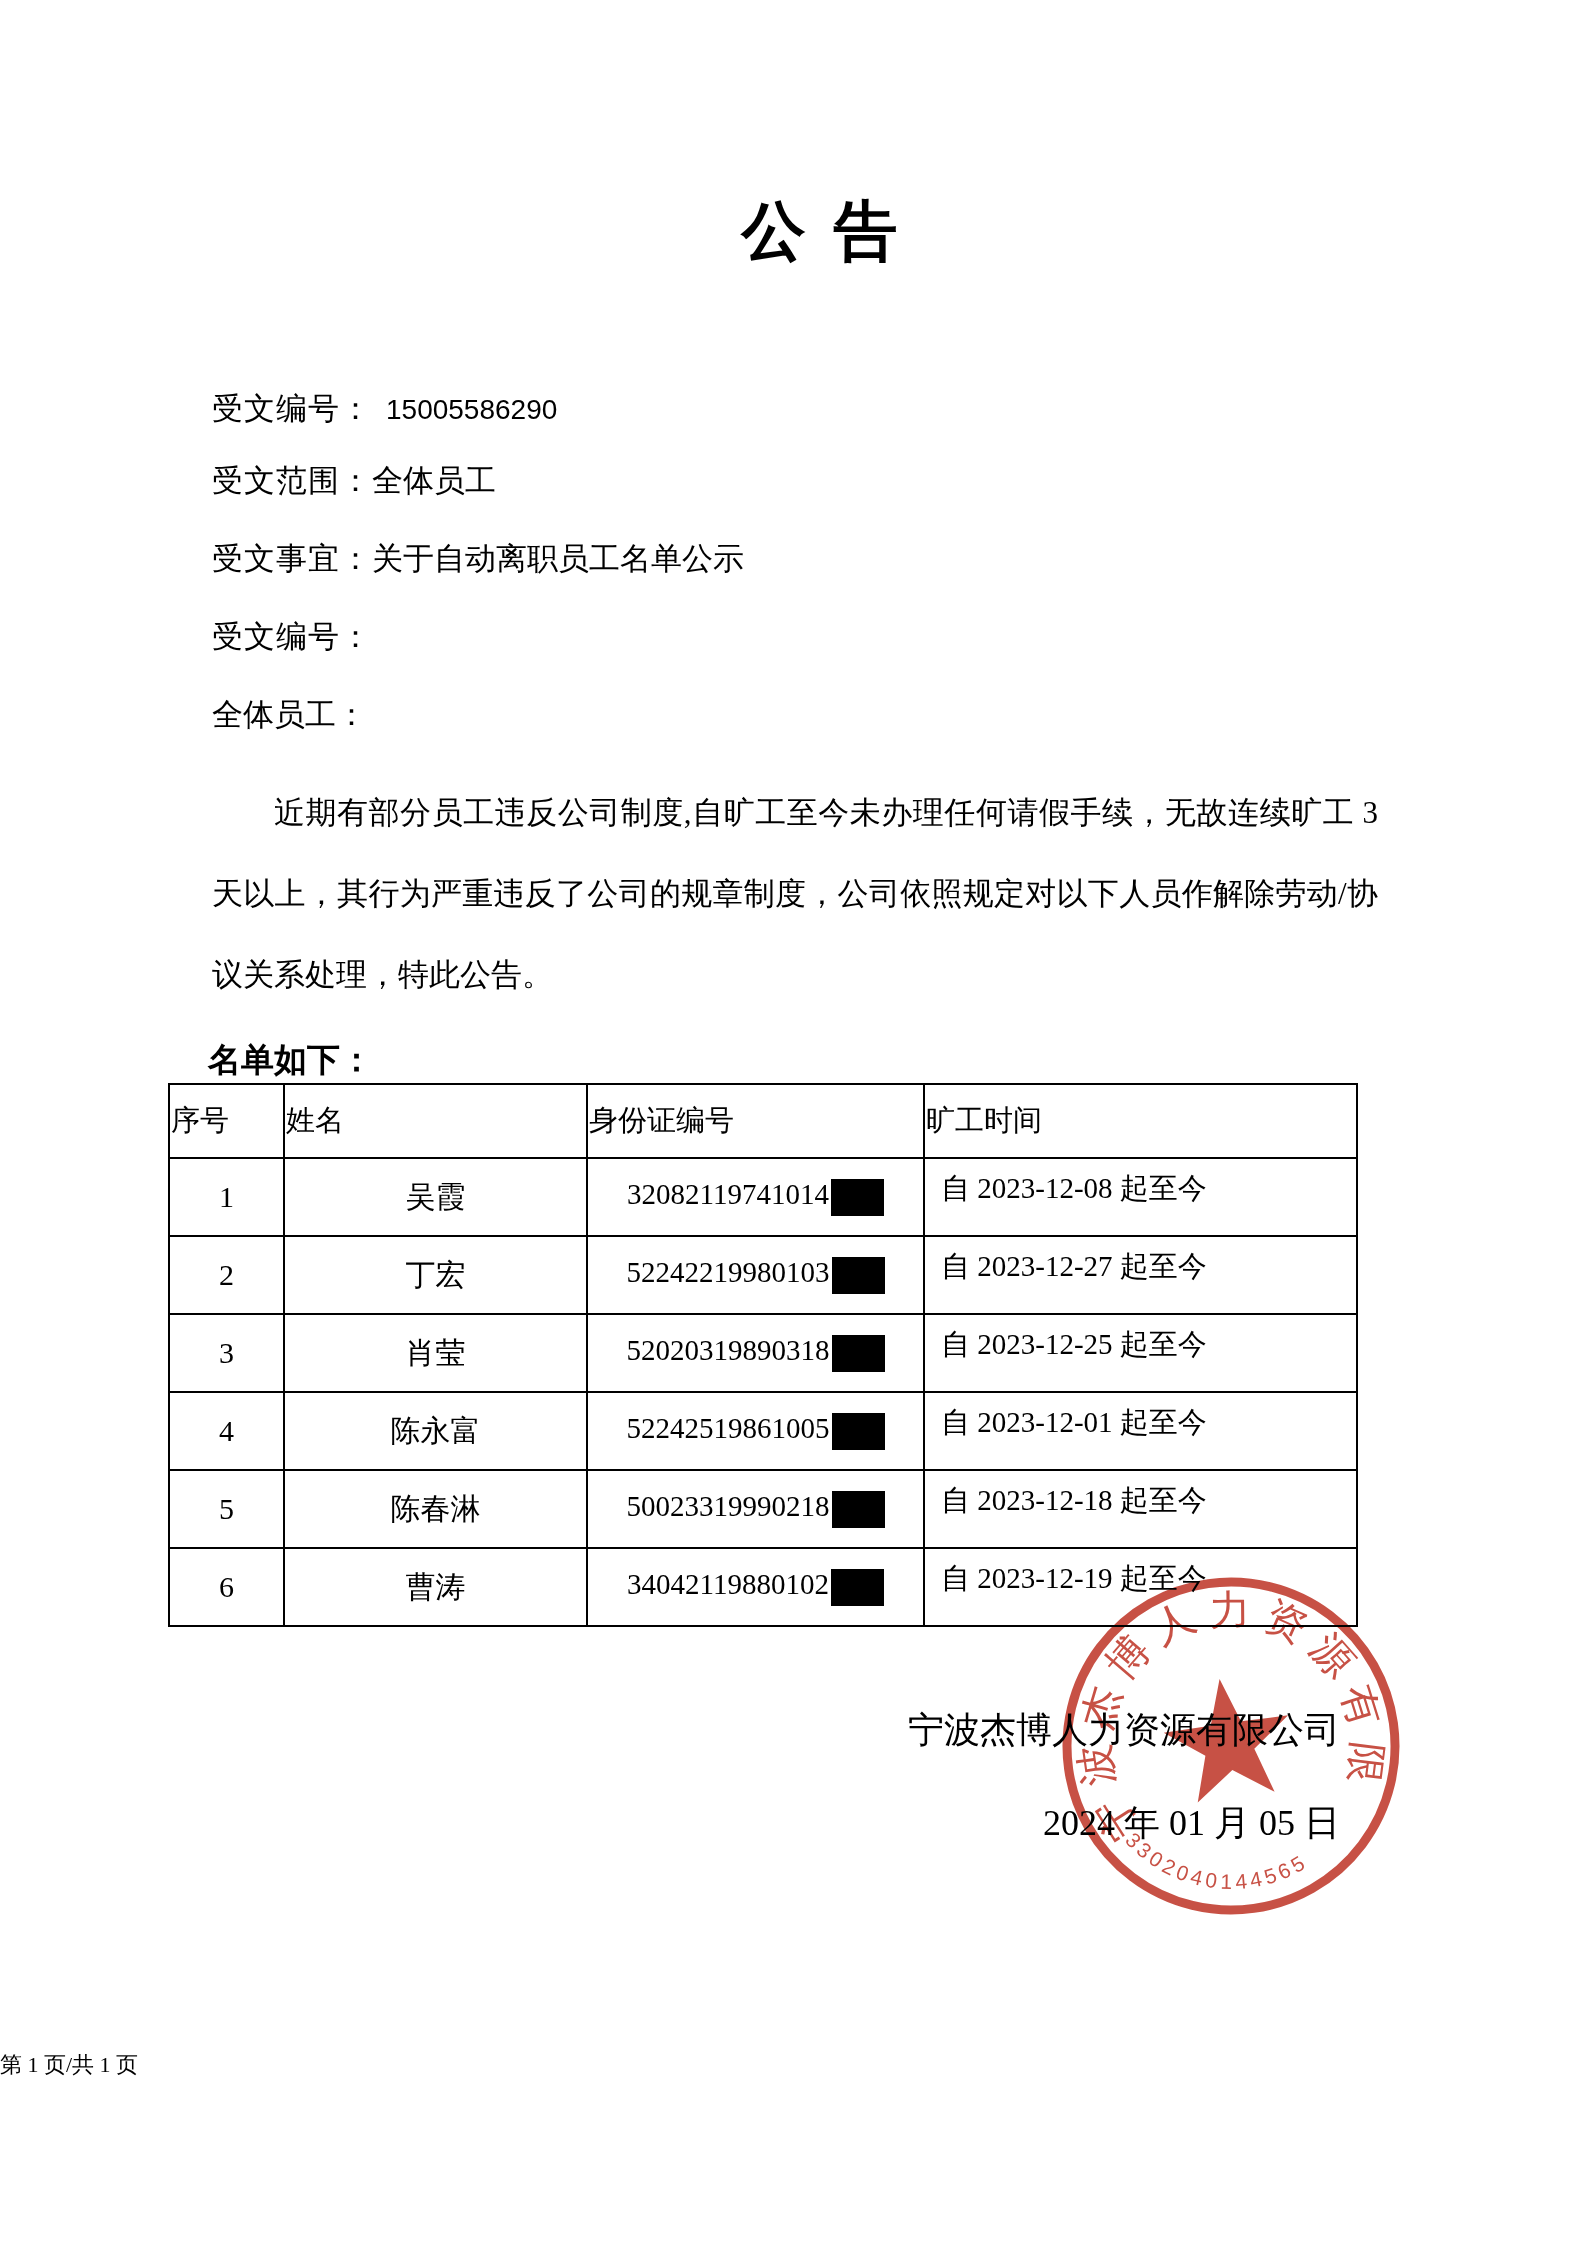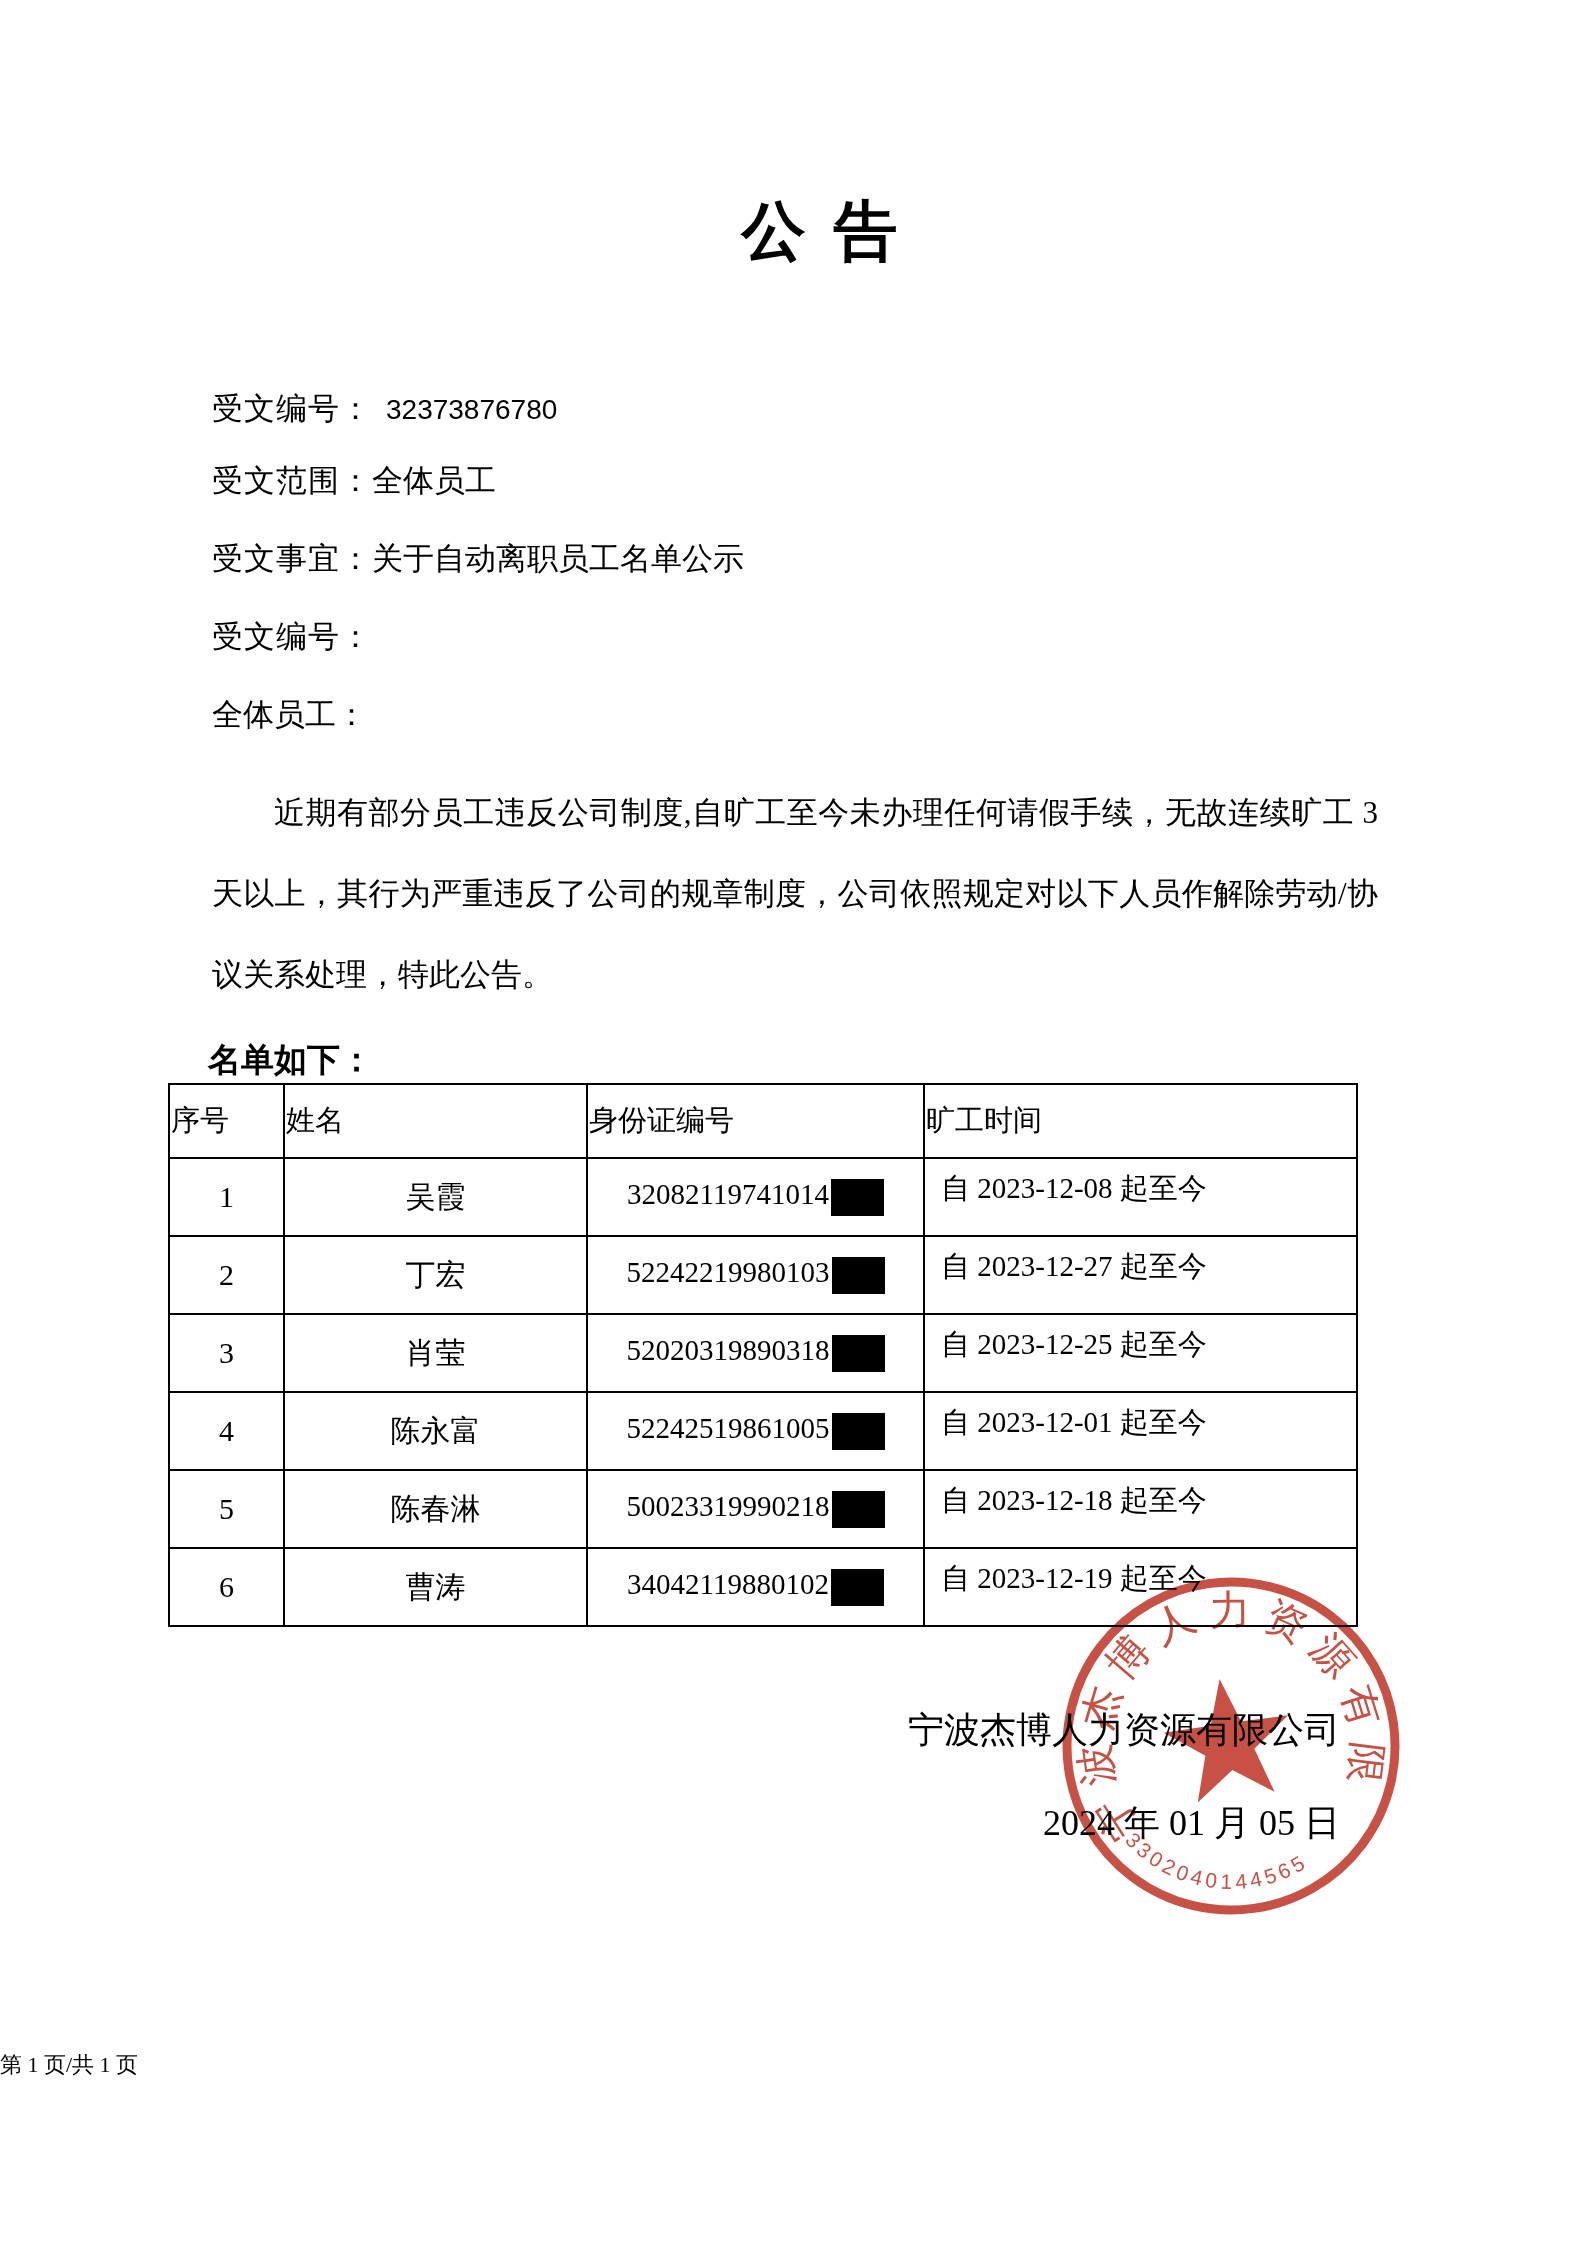--- a/index.html
+++ b/index.html
@@ -43,21 +43,21 @@
     mix-blend-mode:multiply;opacity:0.88;}
 </style>
 </head>
 <body>
 
 <div class="page">
 
   <h1 class="title">公  告</h1>
 
   <div class="field" style="top:388px;">
-    <span class="flabel">受文编号：</span><span class="fvalue sans">32373876780</span>
+    <span class="flabel">受文编号：</span><span class="fvalue sans">15005586290</span>
   </div>
   <div class="field" style="top:460px;">
     <span class="flabel">受文范围：</span><span class="fvalue">全体员工</span>
   </div>
   <div class="field" style="top:538px;">
     <span class="flabel">受文事宜：</span><span class="fvalue">关于自动离职员工名单公示</span>
   </div>
   <div class="field" style="top:616px;">
     <span class="flabel">受文编号：</span><span class="fvalue"></span>
   </div>

